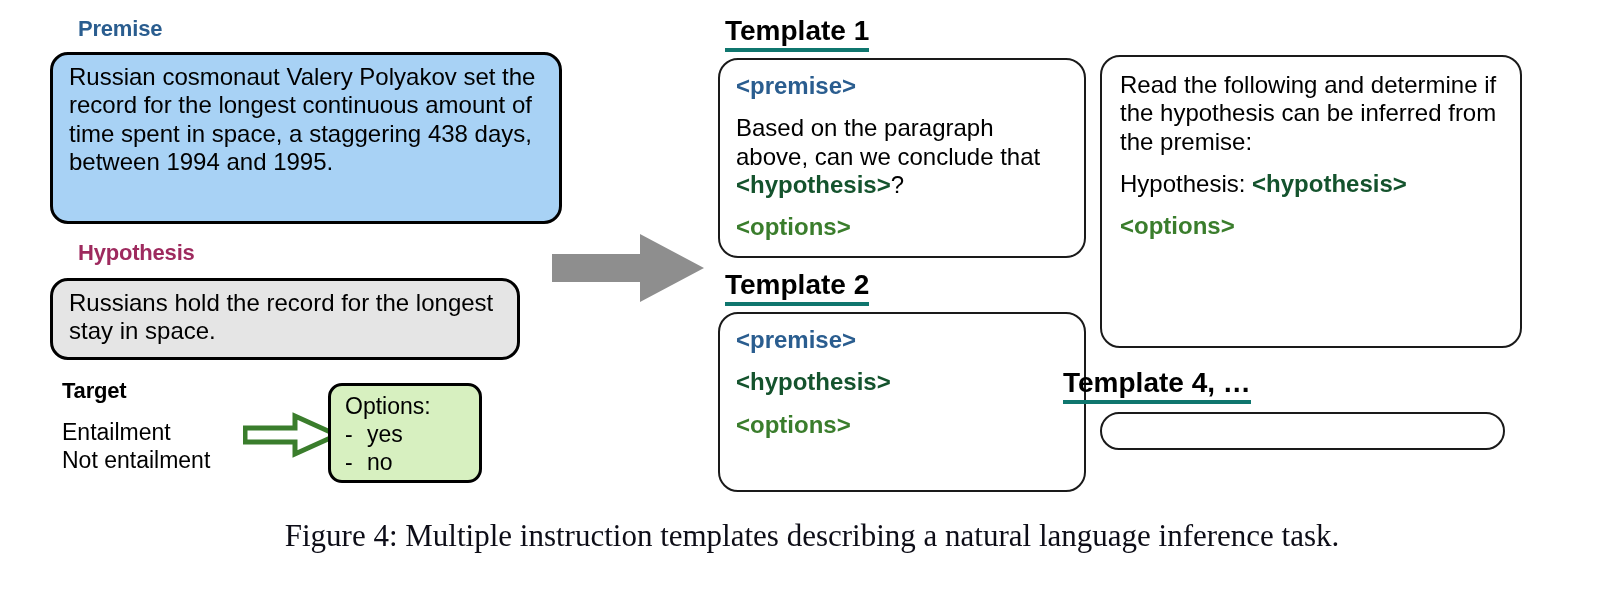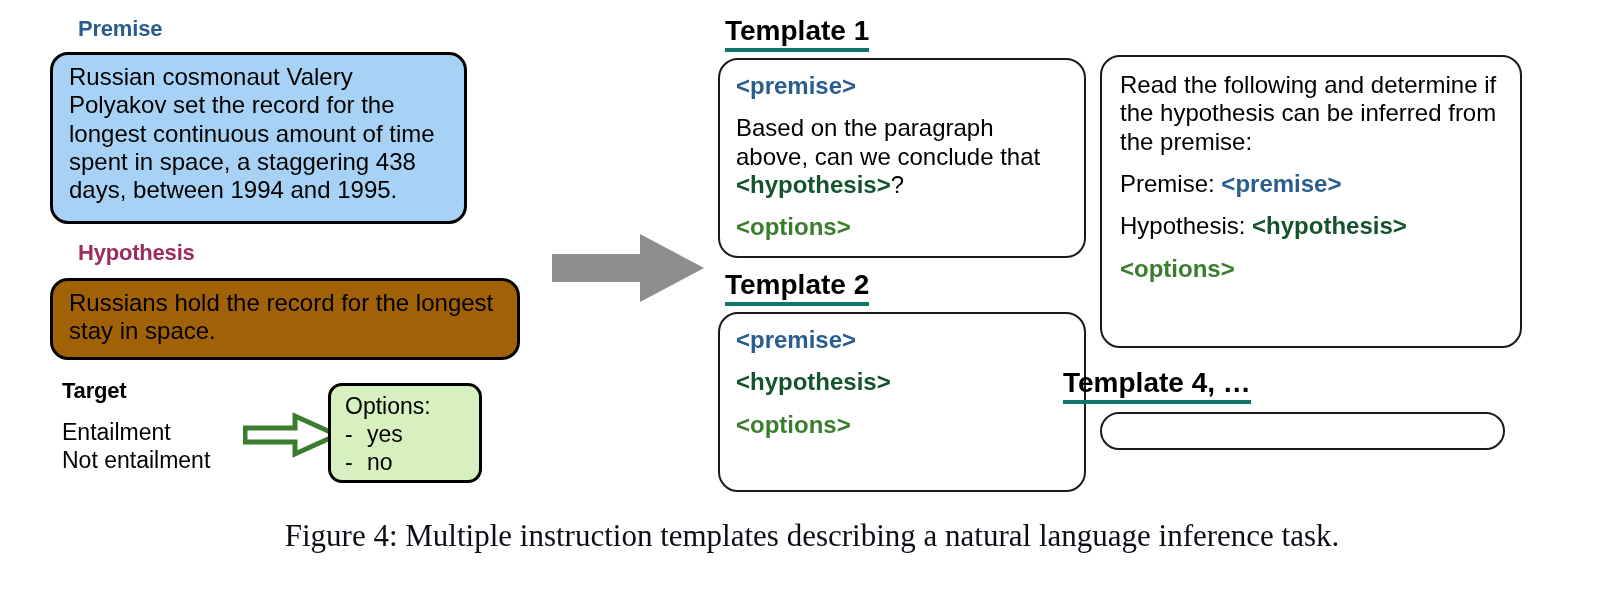--- a/index.html
+++ b/index.html
@@ -62,28 +62,28 @@
   .tag-premise   { color: #2a5d8f; }
   .tag-hypothesis{ color: #14532d; }
   .tag-options   { color: #3a7d2c; }
 
   .tline { margin: 0 0 14px 0; }
   .tline:last-child { margin-bottom: 0; }
 
   
   #premise-header { left: 78px;  top: 16px;  color: #2a5d8f; }
   #premise-box {
-    left: 50px; top: 52px; width: 417px; height: 172px;
+    left: 50px; top: 52px; width: 512px; height: 172px;
     background: #a8d2f5;
     padding: 8px 14px 8px 16px;
   }
   #hypothesis-header { left: 78px; top: 240px; color: #9e2a5e; }
   #hypothesis-box {
     left: 50px; top: 278px; width: 470px; height: 82px;
-    background: #a16207;
+    background: #e5e5e5;
     padding: 8px 14px 8px 16px;
   }
   #target-header { left: 62px; top: 378px; color: #000000; }
   #target-lines  { left: 62px; top: 418px; }
   #target-lines .tl { font-size: 23px; line-height: 1.22; }
 
   #options-box {
     left: 328px; top: 383px; width: 154px; height: 100px;
     background: #d7f0c0;
     border-radius: 14px;
@@ -201,23 +201,20 @@
   </div>
 
   <div class="abs" id="t3-header">
     <span class="tmpl-header">Template 3</span>
   </div>
   <div class="abs rbox-thin body-text" id="t3-box">
     <div class="tline">
       <span>Read the following and determine if the hypothesis can be inferred from the premise:</span>
     </div>
     <div class="tline">
-      <span>Premise: </span><span class="tag tag-premise">&lt;premise&gt;</span>
-    </div>
-    <div class="tline">
       <span>Hypothesis: </span><span class="tag tag-hypothesis">&lt;hypothesis&gt;</span>
     </div>
     <div class="tline">
       <span class="tag tag-options">&lt;options&gt;</span>
     </div>
   </div>
 
   <div class="abs" id="t4-header">
     <span class="tmpl-header">Template 4, …</span>
   </div>

